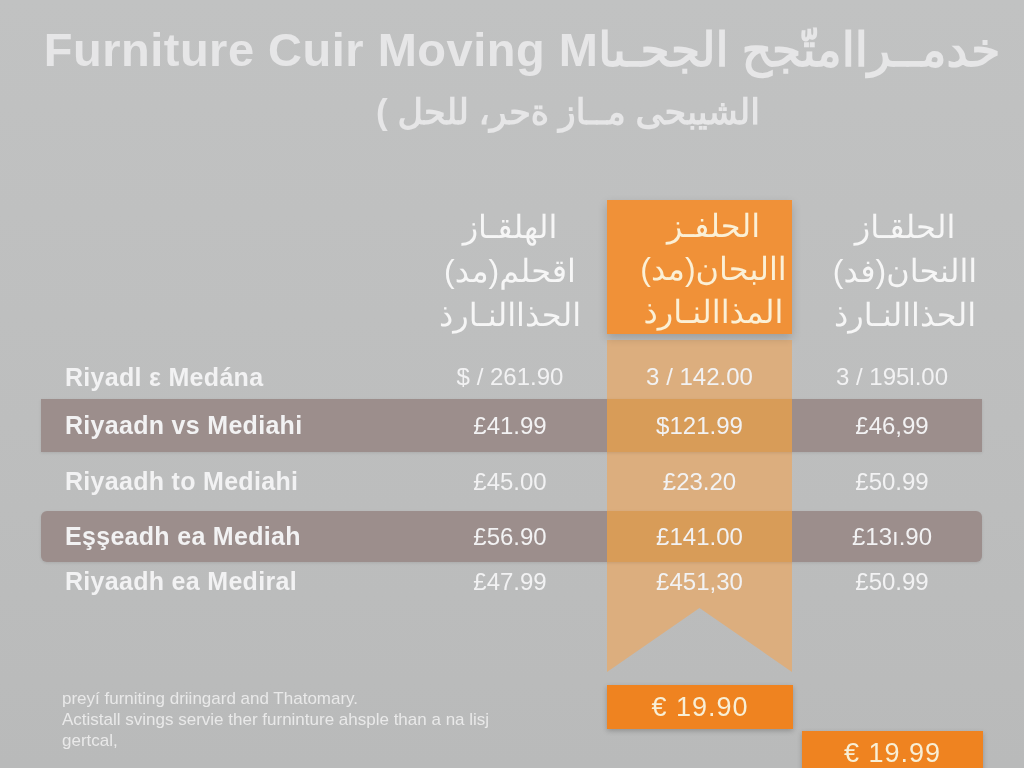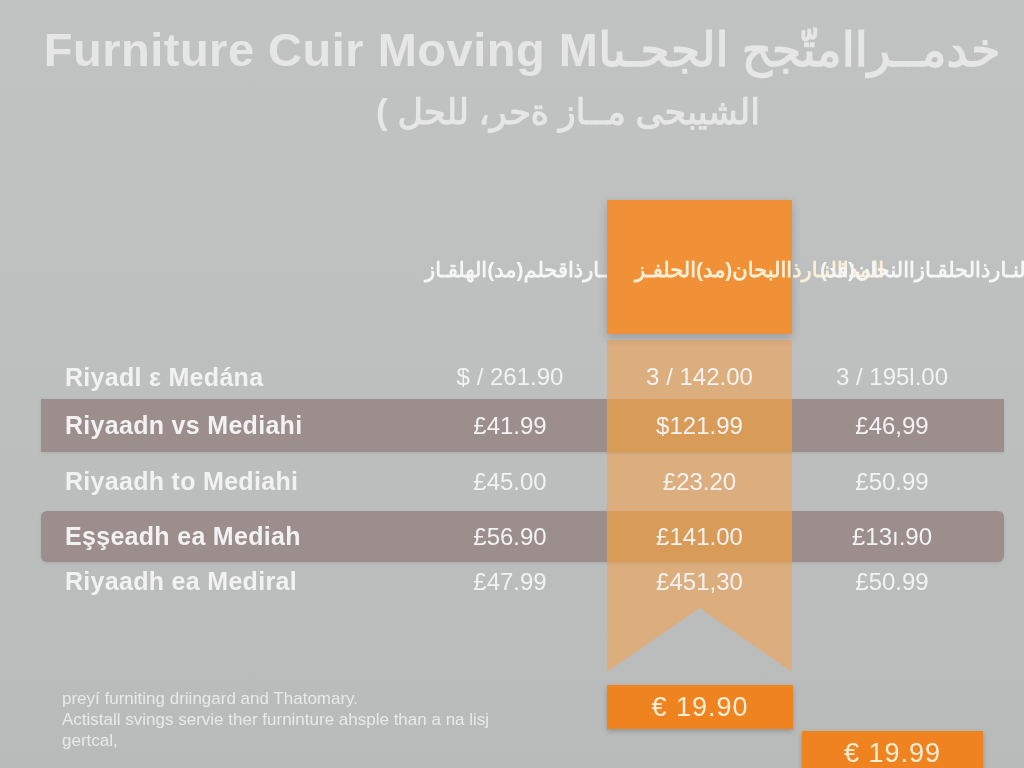--- a/index.html
+++ b/index.html
@@ -21,36 +21,36 @@
   }
   
   .band{
     position:absolute;left:607px;top:340px;width:185px;height:332px;
     background:#dcae7e;z-index:1;
     clip-path:polygon(0 0,100% 0,100% 100%,50% 80.7%,0 100%);
   }
   
   .hcol{
     position:absolute;top:200px;height:134px;z-index:2;
-    display:flex;flex-direction:row;align-items:center;
+    display:flex;flex-direction:column;align-items:center;
     padding-top:5px;box-sizing:border-box;
-    font-size:21px;font-weight:bold;color:#f6f6f6;line-height:44px;
+    font-size:32px;font-weight:normal;color:#f6f6f6;line-height:44px;
     text-align:center;
   }
   .hcol-left{left:425px;width:170px;}
   .hcol-mid{
     left:607px;width:185px;background:#f09138;color:#fbf0d6;
     box-shadow:0 4px 9px rgba(0,0,0,.18);line-height:43px;padding-left:28px;
   }
   .hcol-right{left:820px;width:170px;}
   
   .row{
     position:absolute;left:41px;width:941px;z-index:2;
   }
-  .row.hl{background:#9c8e8c;box-shadow:0 1px 3px rgba(0,0,0,.10);padding-left:22px;}
+  .row.hl{background:#9c8e8c;box-shadow:0 1px 3px rgba(0,0,0,.10);}
   .row1{top:355px;height:44px;}
   .row2{top:399px;height:53px;}
   .row3{top:452px;height:59px;}
   .row4{top:511px;height:51px;border-radius:6px;}
   .row5{top:558px;height:47px;text-align:right;}
   .cell{
     position:absolute;top:0;height:100%;
     display:flex;align-items:center;justify-content:center;
     color:#f2f2f3;font-size:24px;
   }
@@ -91,22 +91,22 @@
     <div dir="rtl">الهلقـاز</div>
     <div dir="rtl">اقحلم(مد)</div>
     <div dir="rtl">الحذاالنـارذ</div>
   </div>
   <div class="hcol hcol-mid">
     <div dir="rtl">الحلفـز</div>
     <div dir="rtl">االبحان(مد)</div>
     <div dir="rtl">المذاالنـارذ</div>
   </div>
   <div class="hcol hcol-right">
+    <div dir="rtl">الحلقـاز</div>
     <div dir="rtl">االنحان(فد)</div>
-    <div dir="rtl">الحلقـاز</div>
     <div dir="rtl">الحذاالنـارذ</div>
   </div>
 
   <div class="row row1">
     <div class="cell lbl">Riyadl ε Medána</div>
     <div class="cell c1">$ / 261.90</div>
     <div class="cell c2">3 / 142.00</div>
     <div class="cell c3">3 / 195l.00</div>
   </div>
   <div class="row row2 hl">

